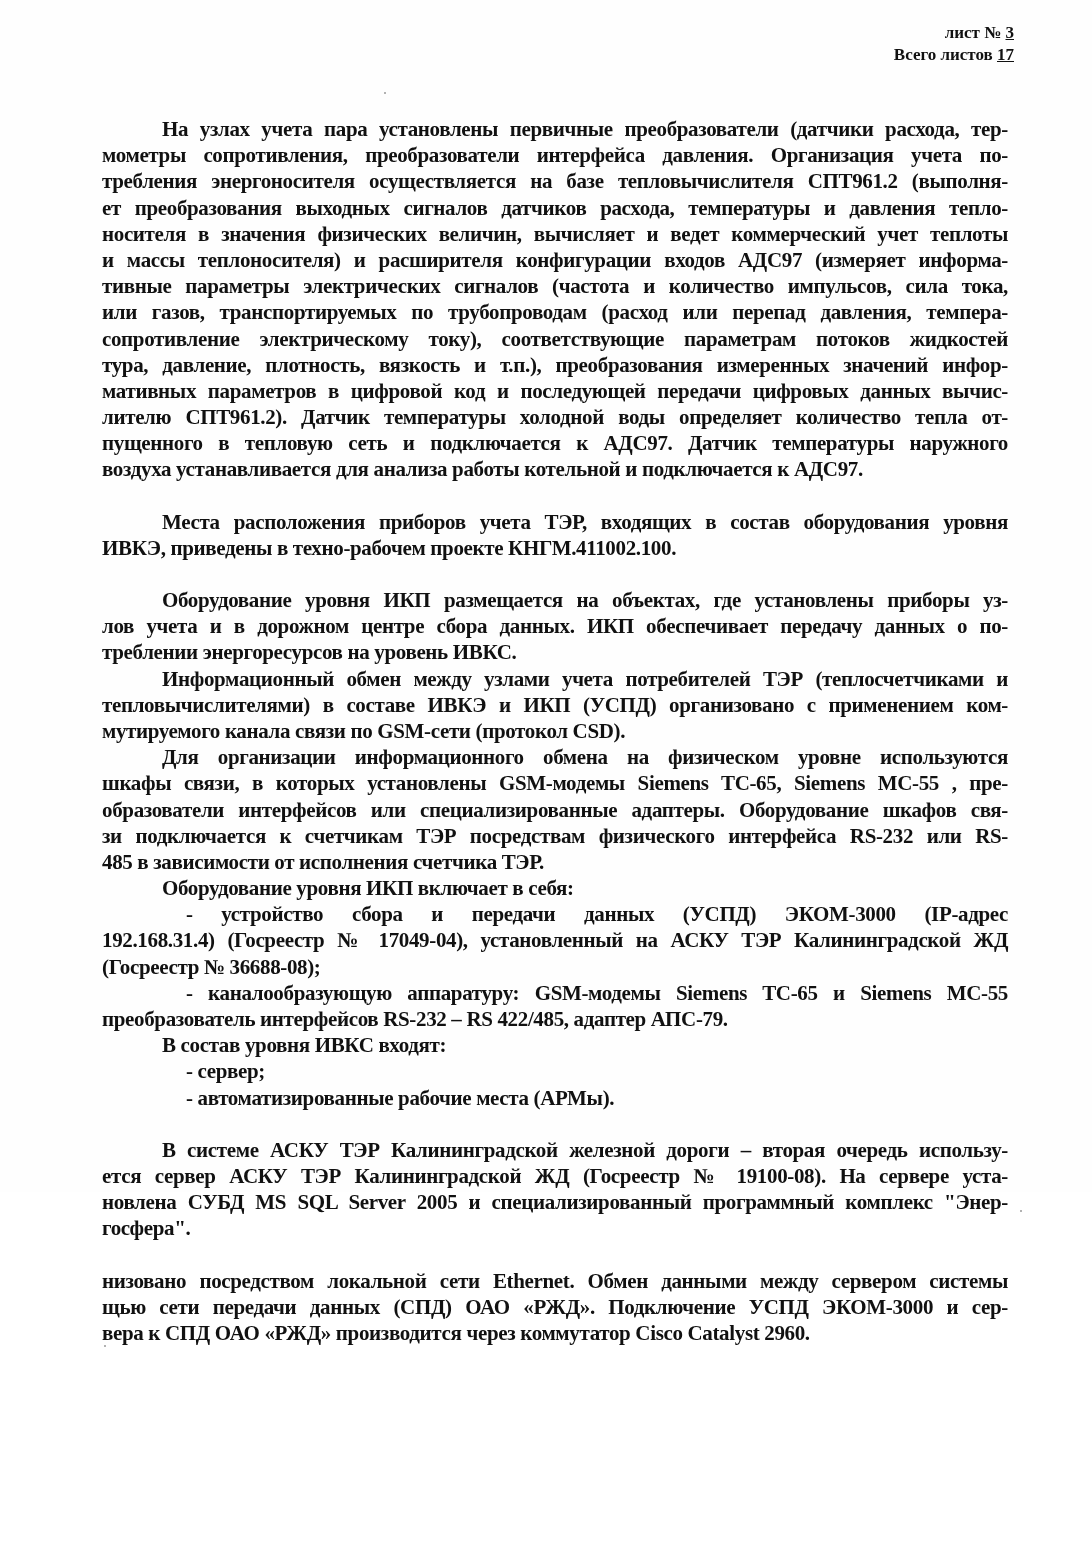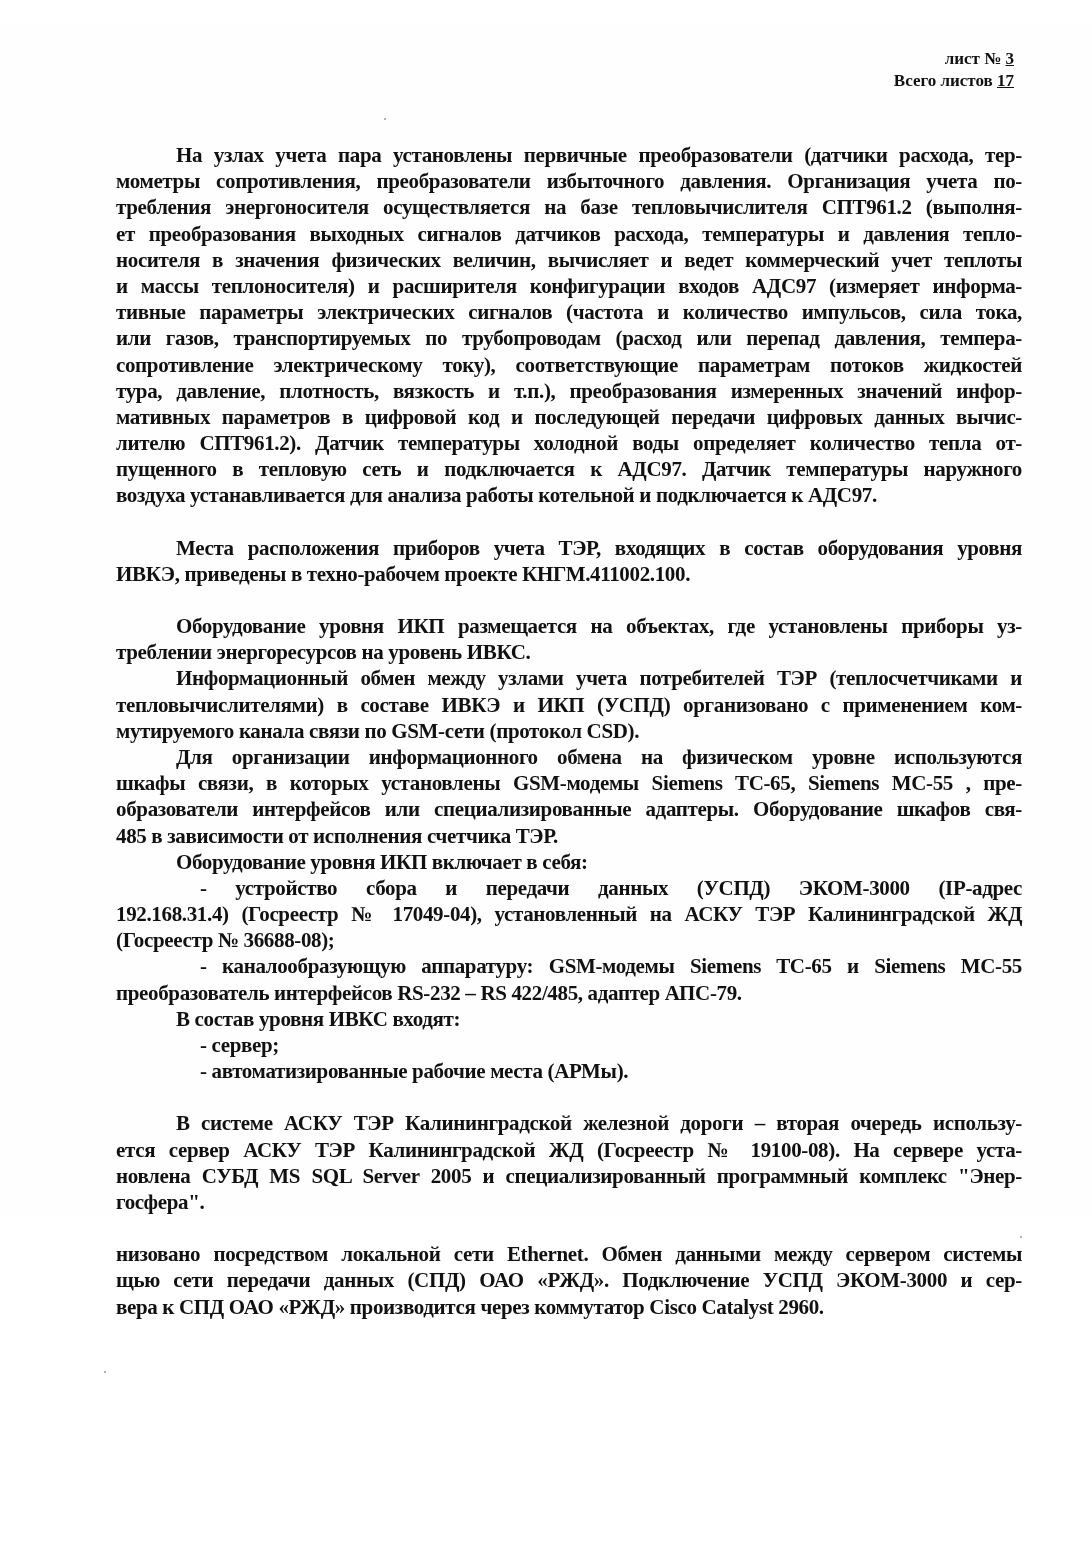--- a/index.html
+++ b/index.html
@@ -1,28 +1,28 @@
 <!DOCTYPE html>
 <html><head>
 <meta charset="utf-8">
 <style>
   html, body { margin: 0; padding: 0; background: #ffffff; }
   body {
     width: 1092px; height: 1560px; position: relative; overflow: hidden;
     font-family: "Liberation Serif", "DejaVu Serif", serif;
     color: #111111;
   }
-  .page { position: absolute; left: 0; top: 0; width: 1092px; height: 1192px; background: #fefefe; margin-top: 26px; }
+  .page { position: absolute; left: 0; top: 0; width: 1092px; height: 1192px; background: #fefefe; }
   .sheet-info {
     position: absolute; right: 78px; top: 22px; text-align: right;
     font-size: 17px; line-height: 22px; font-weight: bold; font-family: "Liberation Serif", serif;
   }
   .sheet-info .num { text-decoration: underline; }
   .body-text {
-    position: absolute; left: 116px; width: 906px; top: 116px;
+    position: absolute; left: 102px; width: 906px; top: 116px;
     font-size: 21px; line-height: 26.2px; font-weight: bold;
     font-family: "Liberation Serif", serif;
     letter-spacing: -0.35px;
   }
   .line {
     display: block; text-align: justify; text-align-last: justify; white-space: nowrap;
     height: 26.2px; overflow: visible;
   }
   .line.last { text-align-last: left; }
   .line.indent { padding-left: 60px; }
@@ -47,21 +47,21 @@
   </div>
 
   <span class="dot" style="left:384px; top:92px;"></span>
   <span class="dot" style="left:1020px; top:1210px;"></span>
   <span class="dot" style="left:104px; top:1345px;"></span>
 
   <div class="body-text">
 
     <div>
       <span class="line indent">На узлах учета пара установлены первичные преобразователи (датчики расхода, тер-</span>
-      <span class="line">мометры сопротивления, преобразователи избыточного давления. Организация учета по-</span>
+      <span class="line">мометры сопротивления, преобразователи интерфейса давления. Организация учета по-</span>
       <span class="line">требления энергоносителя осуществляется на базе тепловычислителя СПТ961.2 (выполня-</span>
       <span class="line">ет преобразования выходных сигналов датчиков расхода, температуры и давления тепло-</span>
       <span class="line">носителя в значения физических величин, вычисляет и ведет коммерческий учет теплоты</span>
       <span class="line">и массы теплоносителя) и расширителя конфигурации входов АДС97 (измеряет информа-</span>
       <span class="line">тивные параметры электрических сигналов (частота и количество импульсов, сила тока,</span>
       <span class="line">или газов, транспортируемых по трубопроводам (расход или перепад давления, темпера-</span>
       <span class="line">сопротивление электрическому току), соответствующие параметрам потоков жидкостей</span>
       <span class="line">тура, давление, плотность, вязкость и т.п.), преобразования измеренных значений инфор-</span>
       <span class="line">мативных параметров в цифровой код и последующей передачи цифровых данных вычис-</span>
       <span class="line">лителю СПТ961.2). Датчик температуры холодной воды определяет количество тепла от-</span>
@@ -73,33 +73,35 @@
 
     <div>
       <span class="line indent">Места расположения приборов учета ТЭР, входящих в состав оборудования уровня</span>
       <span class="line last">ИВКЭ, приведены в техно-рабочем проекте КНГМ.411002.100.</span>
     </div>
 
     <div class="gap-lg"></div>
 
     <div>
       <span class="line indent">Оборудование уровня ИКП размещается на объектах, где установлены приборы уз-</span>
+      <span class="line">лов учета и в дорожном центре сбора данных. ИКП обеспечивает передачу данных о по-</span>
       <span class="line last">треблении энергоресурсов на уровень ИВКС.</span>
     </div>
 
     <div>
       <span class="line indent">Информационный обмен между узлами учета потребителей ТЭР (теплосчетчиками и</span>
       <span class="line">тепловычислителями) в составе ИВКЭ и ИКП (УСПД) организовано с применением ком-</span>
       <span class="line last">мутируемого канала связи по GSM-сети (протокол CSD).</span>
     </div>
 
     <div>
       <span class="line indent">Для организации информационного обмена на физическом уровне используются</span>
       <span class="line">шкафы связи, в которых установлены GSM-модемы Siemens TC-65, Siemens MC-55 , пре-</span>
       <span class="line">образователи интерфейсов или специализированные адаптеры. Оборудование шкафов свя-</span>
+      <span class="line">зи подключается к счетчикам ТЭР посредствам физического интерфейса RS-232 или RS-</span>
       <span class="line last">485 в зависимости от исполнения счетчика ТЭР.</span>
     </div>
 
     <div>
       <span class="line indent last">Оборудование уровня ИКП включает в себя:</span>
     </div>
 
     <div>
       <span class="line indent2">- устройство сбора и передачи данных (УСПД) ЭКОМ-3000 (IP-адрес</span>
       <span class="line">192.168.31.4) (Госреестр № 17049-04), установленный на АСКУ ТЭР Калининградской ЖД</span>

